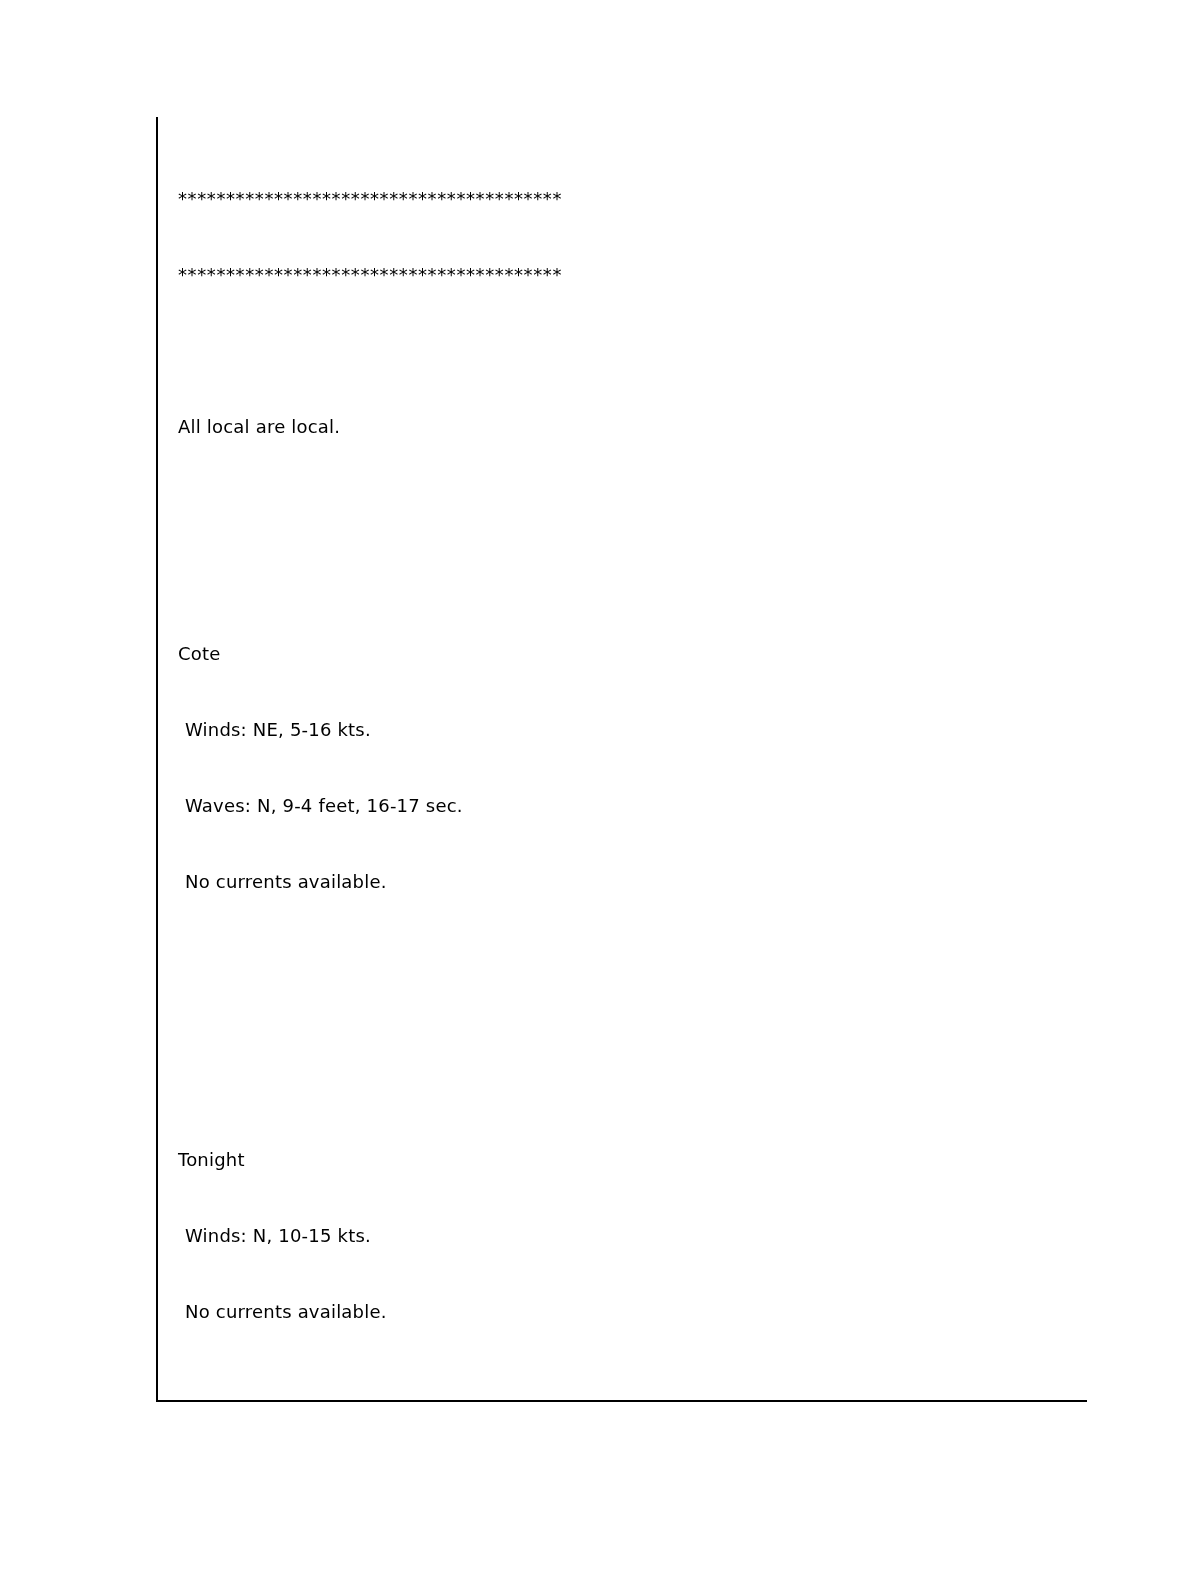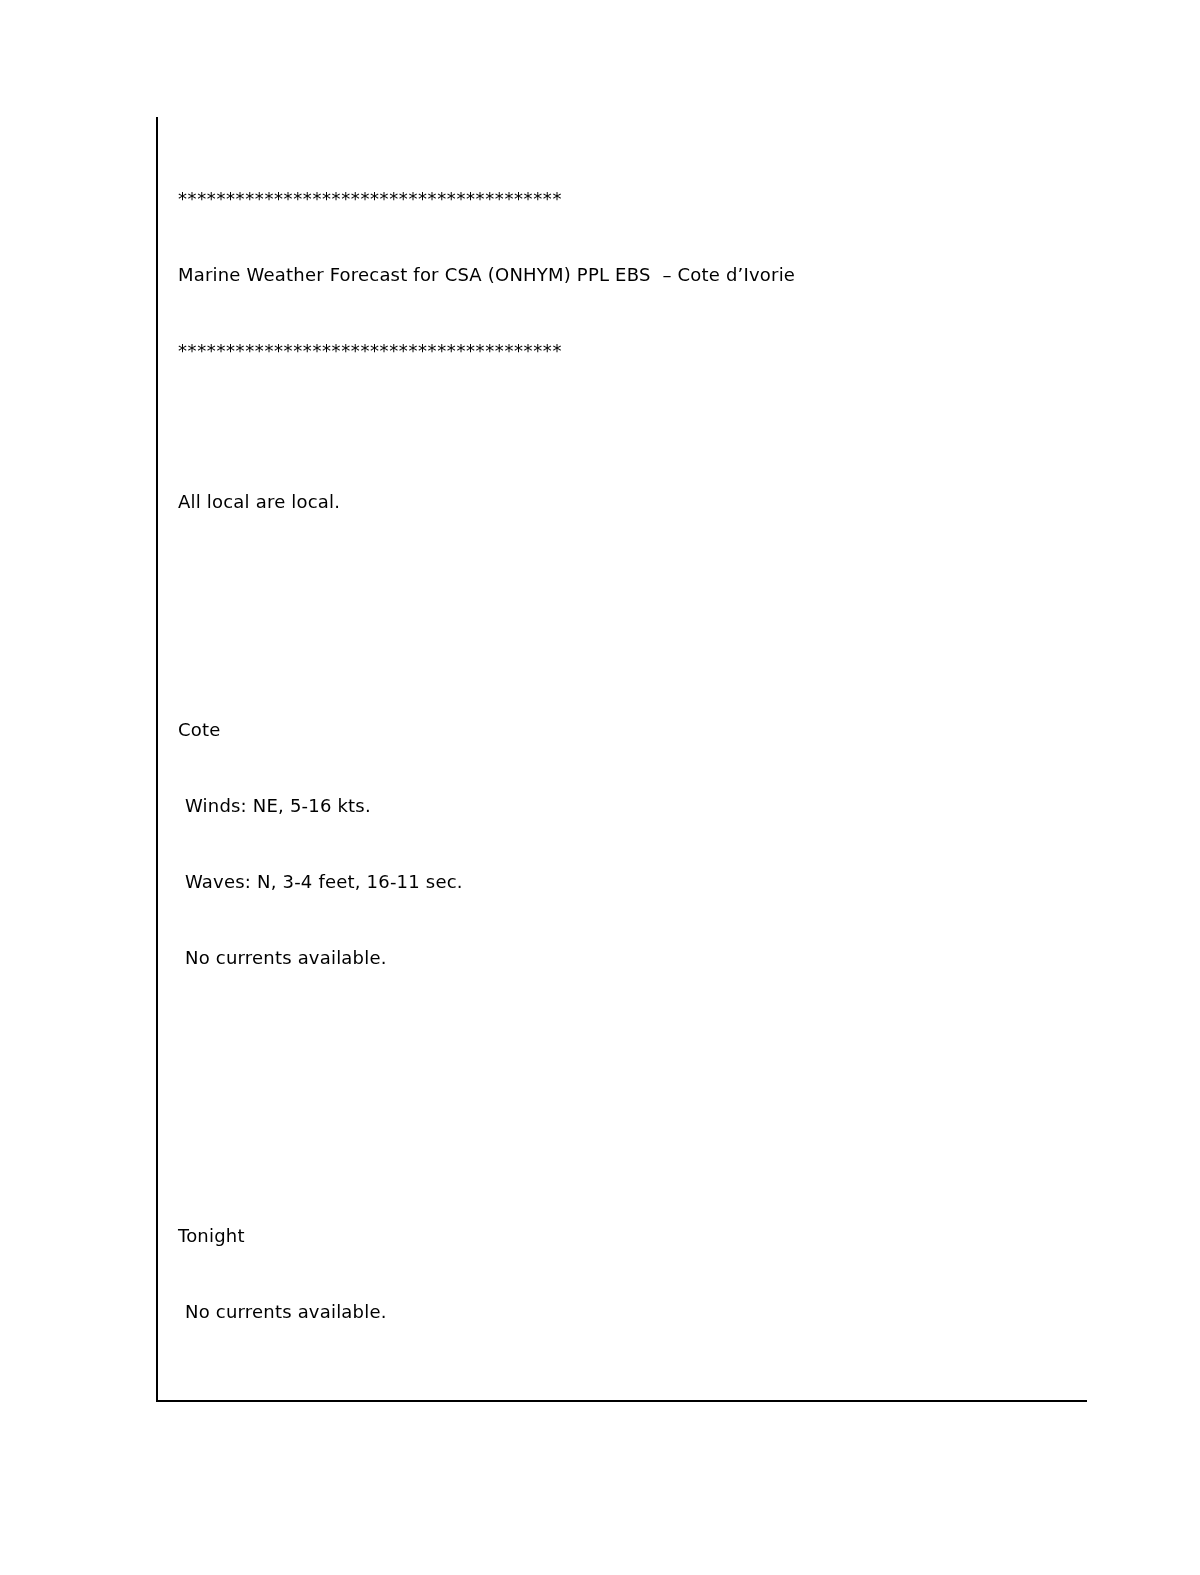--- a/index.html
+++ b/index.html
@@ -53,36 +53,36 @@
 <body>
 
 <div class="page">
 
   <div class="frame-vline"></div>
   <div class="frame-hline"></div>
 
   <div class="content">
 
     <div class="line asterisks">****************************************</div>
-    <div class="line">Marine Weather Forecast for CSA (ONHYM) PPL EBS  – Cote d’Ivorie</div>
     <div class="line asterisks">****************************************</div>
     <div class="gap"></div>
     <div class="line">All local are local.</div>
     <div class="gap"></div>
 
     <div class="section">
       <div class="line heading">Cote</div>
       <div class="line detail">Winds: NE, 5-16 kts.</div>
-      <div class="line detail">Waves: N, 3-4 feet, 16-11 sec.</div>
+      <div class="line detail">Waves: N, 9-4 feet, 16-17 sec.</div>
       <div class="line detail">No currents available.</div>
     </div>
     <div class="gap"></div>
 
     <div class="section">
       <div class="line heading">Tonight</div>
+      <div class="line detail">Winds: N, 10-15 kts.</div>
       <div class="line detail">No currents available.</div>
     </div>
     
 
     
     
 
     
     
 

